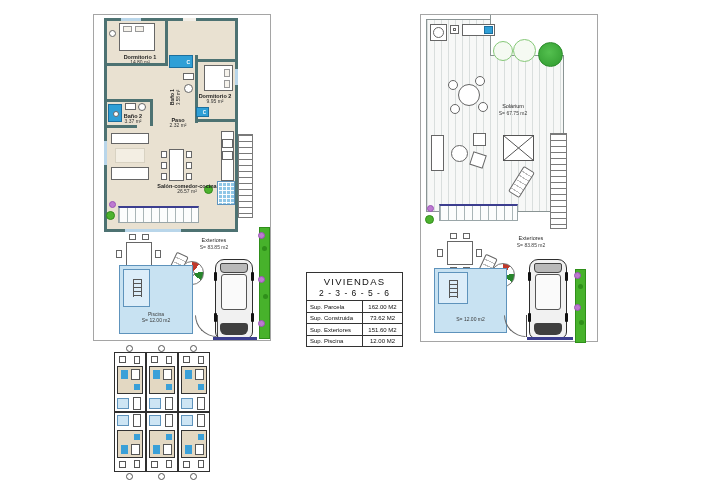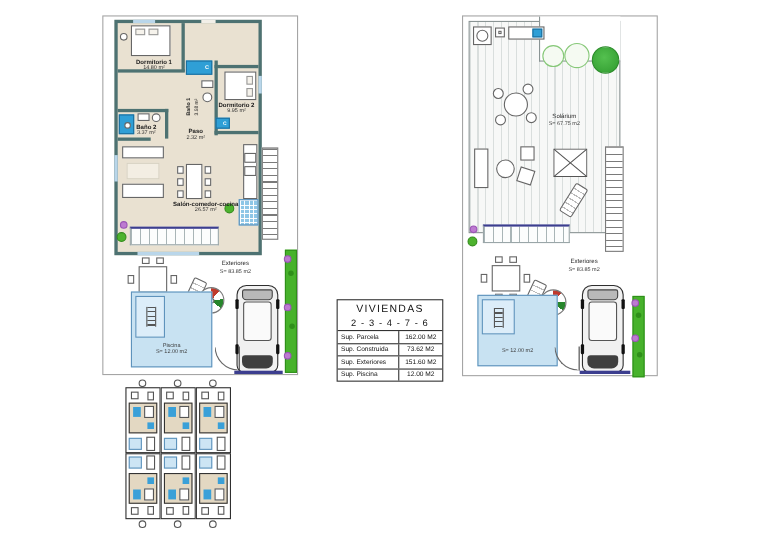--- a/index.html
+++ b/index.html
@@ -320,21 +320,21 @@
       <div class="flower" style="left:-2px;top:34px;"></div>
     </div>
     <div class="arc" style="left:83px;top:300px;"></div>
     <div class="door-leaf" style="left:105px;top:300px;height:22px;"></div>
     <div class="gate" style="left:106px;top:322px;width:46px;height:3px;"></div>
   </div>
 
   <div class="stable" style="left:306px;top:272px;width:97px;">
     <div class="st-head">
       <div class="st-title">VIVIENDAS</div>
-      <div class="st-sub">2 - 3 - 4 - 7 - 6</div>
+      <div class="st-sub">2 - 3 - 6 - 5 - 6</div>
     </div>
     <div class="st-row">
       <div class="st-label">Sup. Parcela</div>
       <div class="st-value">162.00 M2</div>
     </div>
     <div class="st-row">
       <div class="st-label">Sup. Construida</div>
       <div class="st-value">73.62 M2</div>
     </div>
     <div class="st-row">

